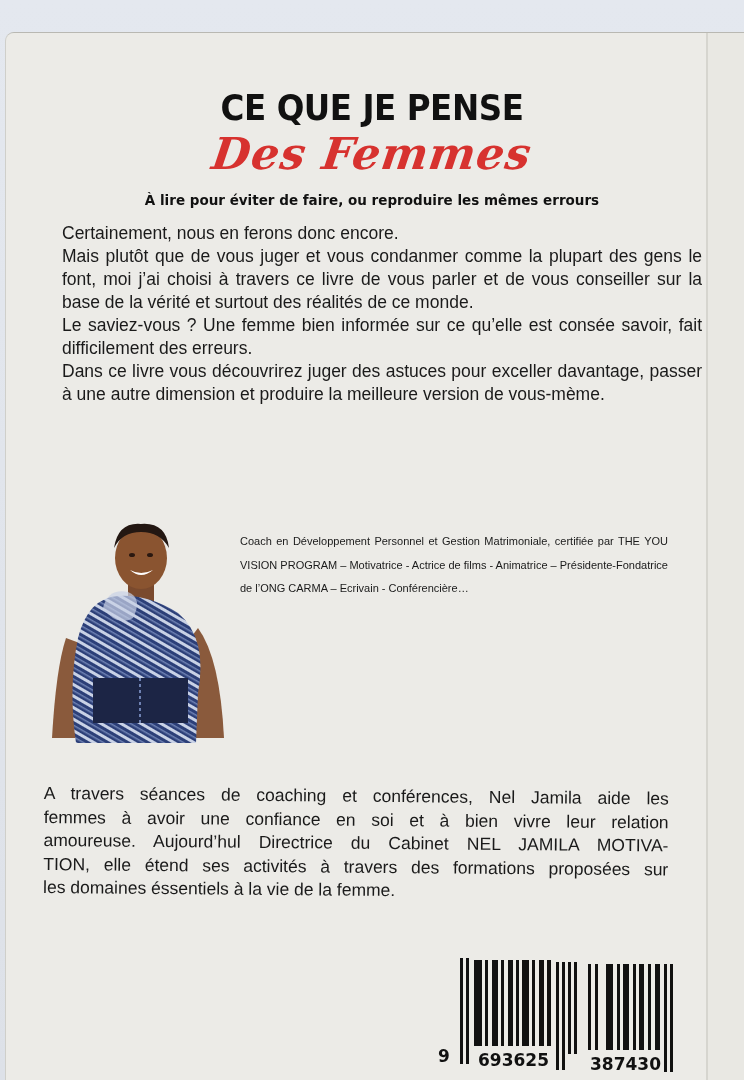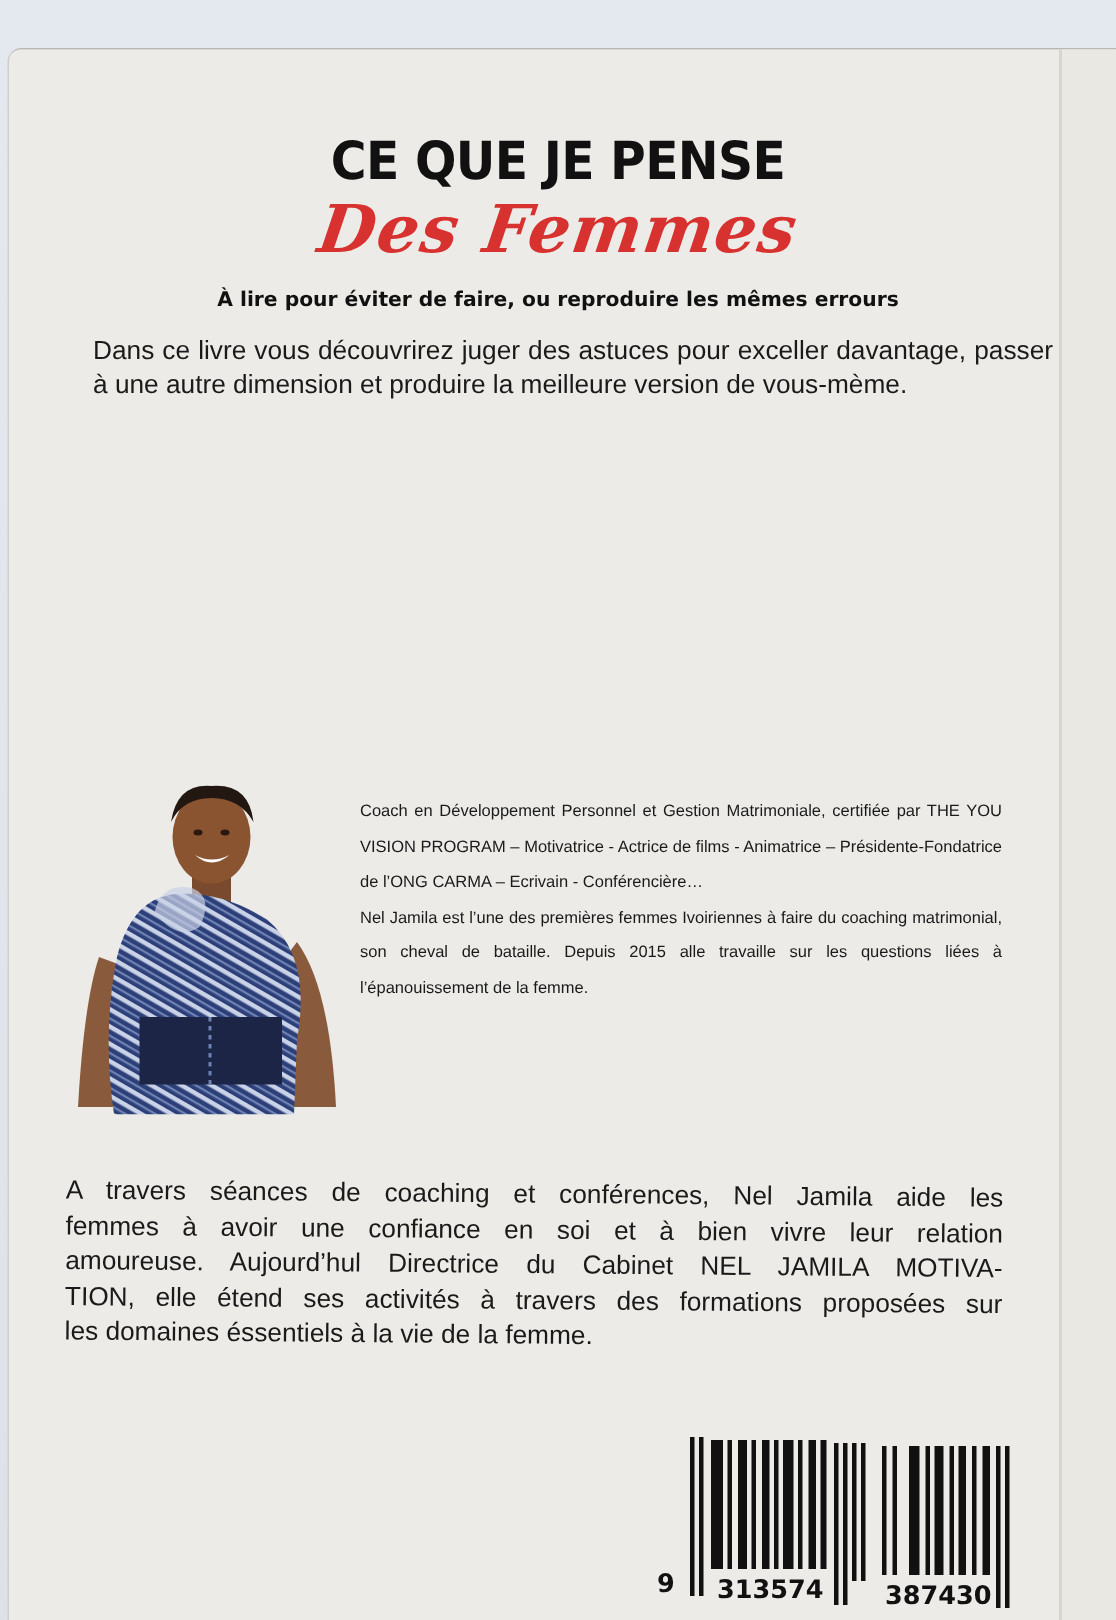--- a/index.html
+++ b/index.html
@@ -80,20 +80,23 @@
 <div class="backdrop"></div>
 <div class="book"></div>
 <div class="spine-fold"></div>
 <div class="spine-strip"></div>
 
 <div class="title">CE QUE JE PENSE</div>
 <div class="subtitle-script">Des Femmes</div>
 <div class="tagline">À lire pour éviter de faire, ou reproduire les mêmes errours</div>
 
 <div class="intro body-text">
+  <p style="text-align:left">Certainement, nous en ferons donc encore.</p>
+  <p>Mais plutôt que de vous juger et vous condanmer comme la plupart des gens le font, moi j’ai choisi à travers ce livre de vous parler et de vous conseiller sur la base de la vérité et surtout des réalités de ce monde.</p>
+  <p>Le saviez-vous ? Une femme bien informée sur ce qu’elle est consée savoir, fait difficilement des erreurs.</p>
   <p>Dans ce livre vous découvrirez juger des astuces pour exceller davantage, passer à une autre dimension et produire la meilleure version de vous-mème.</p>
 </div>
 
 <div class="author-photo">
   <svg width="180" height="225" viewBox="0 0 180 225">
     <defs>
       <pattern id="stripes" width="10" height="10" patternUnits="userSpaceOnUse" patternTransform="rotate(30)">
         <rect width="10" height="10" fill="#2c3f78"></rect>
         <rect width="10" height="3" fill="#c9d2e6"></rect>
         <rect y="6" width="10" height="1.5" fill="#6f82b3"></rect>
@@ -116,21 +119,20 @@
     <path d="M30 120 Q40 80 70 78 Q100 76 130 95 Q160 120 150 175 L148 225 L28 225 Q20 170 30 120 Z" fill="url(#stripes)"></path>
     <path d="M55 90 Q60 70 80 74 Q95 80 85 100 Q70 110 55 90 Z" fill="#c9d2e6" opacity="0.7"></path>
 
     <rect x="45" y="160" width="95" height="45" fill="#1c2545"></rect>
     <line x1="92" y1="160" x2="92" y2="205" stroke="#6f82b3" stroke-width="2" stroke-dasharray="3 3"></line>
   </svg>
 </div>
 
 <div class="bio body-text">
   <p>Coach en Développement Personnel et Gestion Matrimoniale, certifiée par THE YOU VISION PROGRAM – Motivatrice - Actrice de films - Animatrice – Présidente-Fondatrice de l’ONG CARMA – Ecrivain - Conférencière…</p>
-  <p>Nel Jamila est l’une des premières femmes Ivoiriennes à faire du coaching matrimonial, son cheval de bataille. Depuis 2015 alle travaille sur les questions liées à l’épanouissement de la femme.</p>
 </div>
 
 <div class="about body-text">
   <p style="text-align-last:justify">A travers séances de coaching et conférences, Nel Jamila aide les</p>
   <p style="text-align-last:justify">femmes à avoir une confiance en soi et à bien vivre leur relation</p>
   <p style="text-align-last:justify">amoureuse. Aujourd’hul Directrice du Cabinet NEL JAMILA MOTIVA-</p>
   <p style="text-align-last:justify">TION, elle étend ses activités à travers des formations proposées sur</p>
   <p style="text-align:left">les domaines éssentiels à la vie de la femme.</p>
 </div>
 
@@ -165,15 +167,15 @@
       <rect x="183" y="8" width="3" height="86"></rect>
       <rect x="189" y="8" width="5" height="86"></rect>
       <rect x="198" y="8" width="3" height="86"></rect>
       <rect x="205" y="8" width="5" height="86"></rect>
 
       <rect x="214" y="8" width="3" height="108"></rect>
       <rect x="220" y="8" width="3" height="108"></rect>
     </g>
   </svg>
   <span class="bc-digit" style="left:-12px; top:90px;">9</span>
-  <span class="bc-digit" style="left:28px; top:94px;">313574</span>
+  <span class="bc-digit" style="left:28px; top:94px;">693625</span>
   <span class="bc-digit" style="left:140px; top:98px;">387430</span>
 </div>
 
 </body></html>

